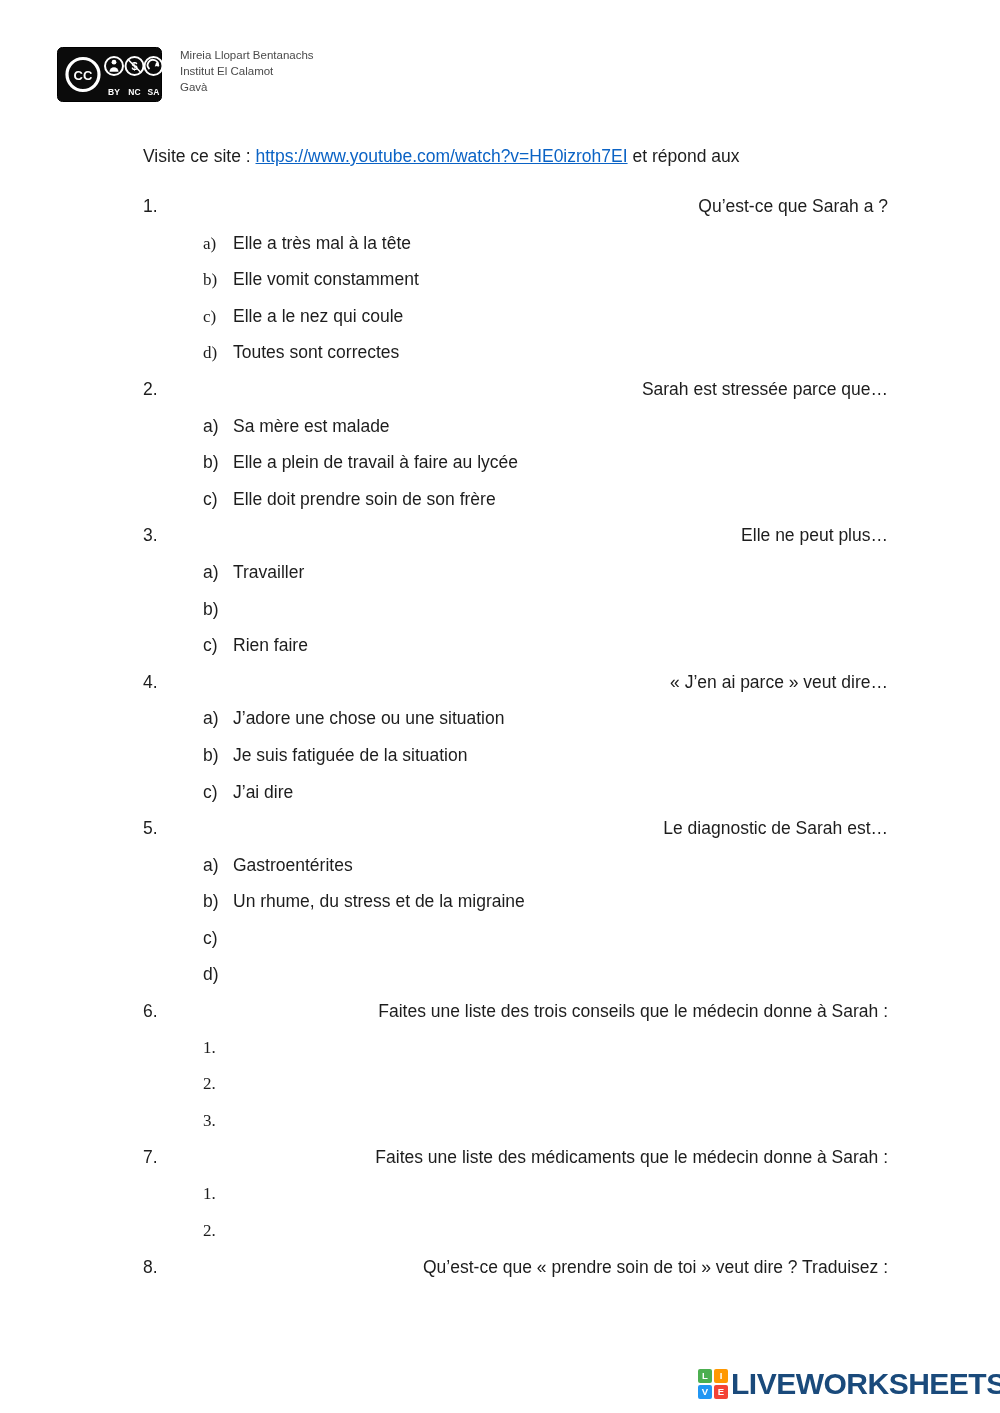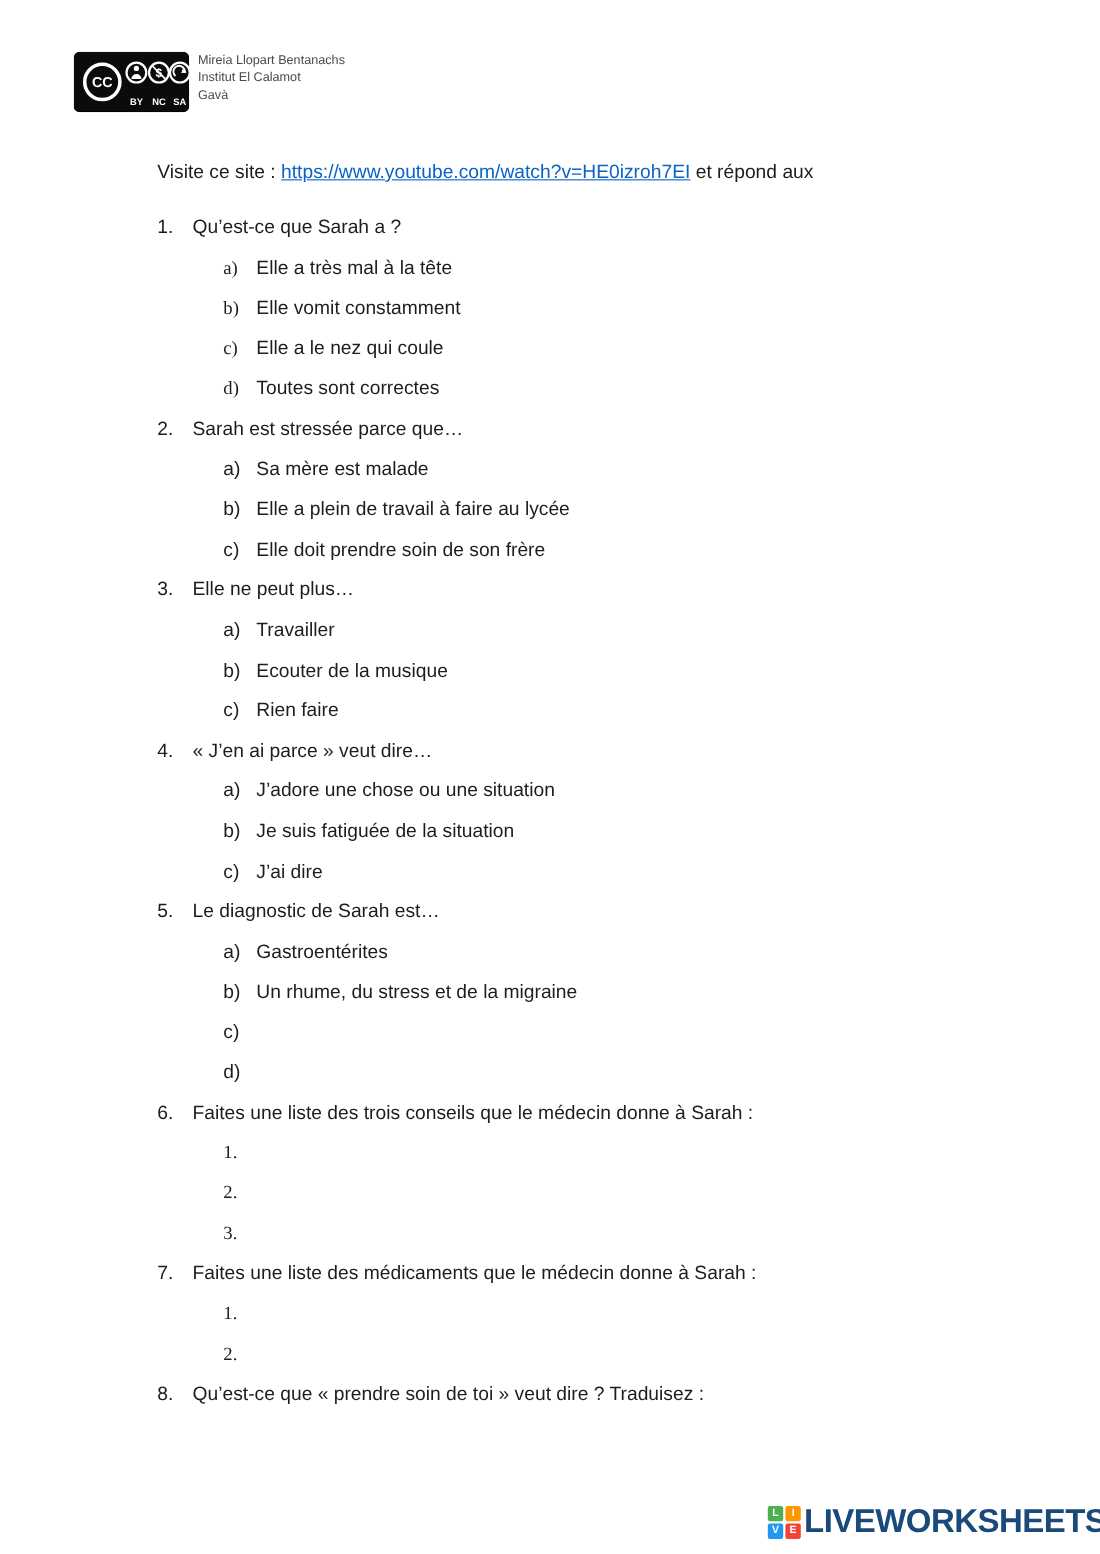--- a/index.html
+++ b/index.html
@@ -2,31 +2,31 @@
 <html><head>
 <meta charset="utf-8">
 <style>
   html,body{margin:0;padding:0;background:#e9e9e9;}
   .page{
     width:1000px;height:1413px;background:#ffffff;position:relative;
     font-family:"Liberation Sans",sans-serif;color:#1d1d1d;overflow:hidden;
     margin:0 auto;box-shadow:0 0 6px rgba(0,0,0,.2);
   }
   
-  .badge{position:absolute;left:67px;top:47px;width:105px;height:50px;}
+  .badge{position:absolute;left:57px;top:47px;width:105px;height:50px;}
   
   .attr{position:absolute;left:180px;top:47px;font-size:11.5px;line-height:16px;color:#4a4a4a;}
   
   .content{position:absolute;left:143px;top:112px;width:745px;font-size:17.5px;}
   .intro{line-height:37px;margin-top:26px;}
   .intro a{color:#0b63c5;text-decoration:underline;cursor:pointer;}
   .qs{margin-top:13px;}
   .line{display:flex;height:36.6px;line-height:36.6px;white-space:nowrap;align-items:baseline;}
   .qm{flex:0 0 32px;}
-  .qt{flex:1;}
+  .qt{flex:1;text-align:right;}
   .opt{padding-left:60px;}
   .om{flex:0 0 30px;}
   .serif{font-family:"Liberation Serif",serif;font-size:17px;}
   
   .logo{position:absolute;left:698px;top:1369px;display:flex;align-items:center;gap:3px;}
   .tiles{display:grid;grid-template-columns:14px 14px;grid-auto-rows:14px;gap:2px;}
   .tile{border-radius:2px;color:#fff;font-size:9.5px;font-weight:bold;
         display:flex;align-items:center;justify-content:center;line-height:1;}
   .logo-text{font-size:30px;font-weight:800;color:#1a4a7b;letter-spacing:-0.5px;line-height:30px;}
 </style>
@@ -120,21 +120,20 @@
       <div class="line">
         <span class="qm">3.</span>
         <span class="qt">Elle ne peut plus…</span>
       </div>
       <div class="line opt">
         <span class="om">a)</span>
         <span>Travailler</span>
       </div>
       <div class="line opt">
         <span class="om">b)</span>
-        <span>Ecouter de la musique</span>
       </div>
       <div class="line opt">
         <span class="om">c)</span>
         <span>Rien faire</span>
       </div>
 
       <div class="line">
         <span class="qm">4.</span>
         <span class="qt">« J’en ai parce » veut dire…</span>
       </div>

